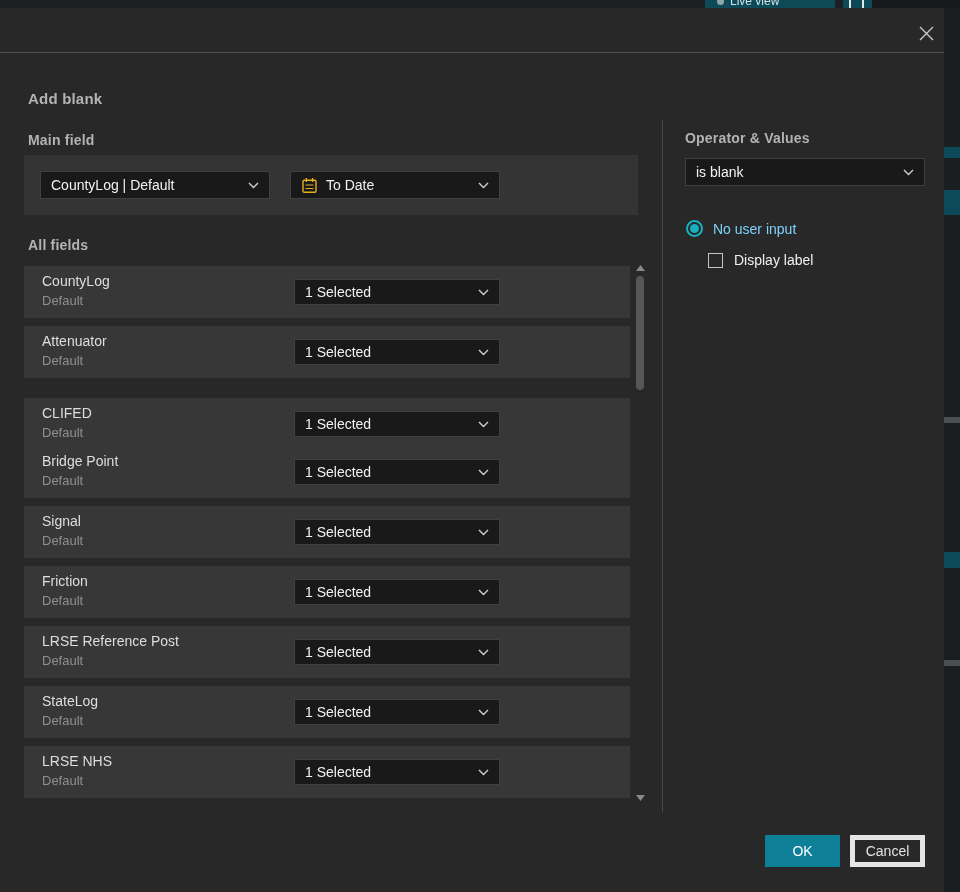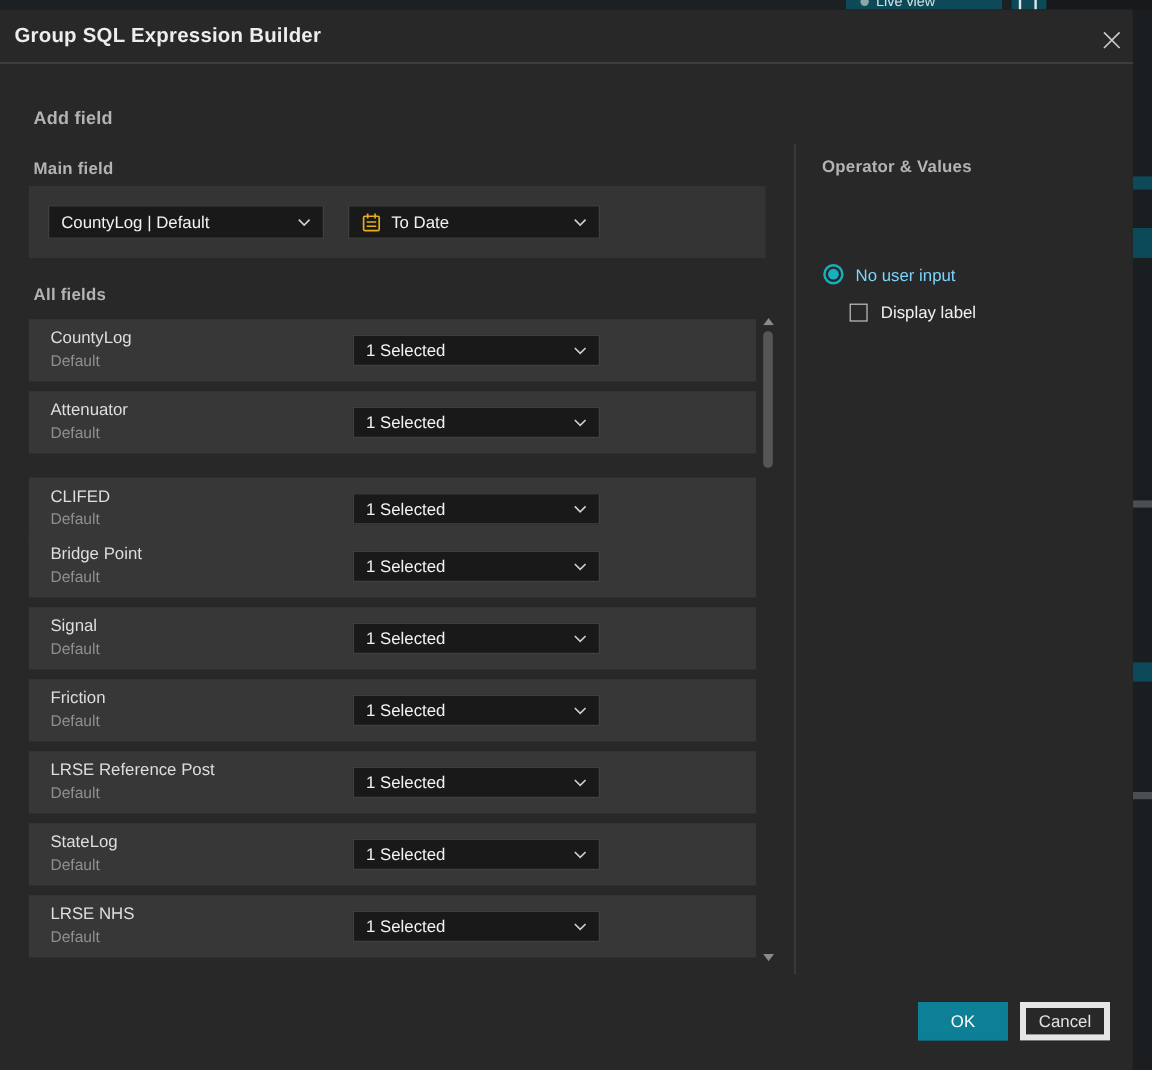--- a/index.html
+++ b/index.html
@@ -107,30 +107,29 @@
   <span class="rs-frag rs-teal" style="top:139px;height:11px;"></span>
   <span class="rs-frag rs-teal" style="top:182px;height:25px;"></span>
   <span class="rs-frag rs-teal" style="top:544px;height:16px;"></span>
   <span class="rs-frag rs-gray" style="top:409px;height:6px;"></span>
   <span class="rs-frag rs-gray" style="top:652px;height:6px;"></span>
 </div>
 
 <div class="dialog">
 
   <div class="titlebar">
-    <div class="title">Group SQL Expression Builder</div>
     <div class="close-btn">
       <svg width="17" height="17" viewBox="0 0 17 17">
         <path d="M2 2 L15 15 M15 2 L2 15" stroke="#c9c9c9" stroke-width="1.4" fill="none"></path>
       </svg>
     </div>
   </div>
   <div class="title-divider"></div>
 
-  <div class="heading h-addfields">Add field</div>
+  <div class="heading h-addfields">Add blank</div>
 
   <div class="heading h-mainfield">Main field</div>
   <div class="main-container"></div>
 
   <div class="select sel-mainfield">
     <span class="sel-text">CountyLog | Default</span>
     <span class="chev">
       <svg width="11" height="7" viewBox="0 0 11 7">
           <path d="M1 1 L5.5 5.5 L10 1" stroke="#cfcfcf" stroke-width="1.4" fill="none"></path>
         </svg>
@@ -281,20 +280,28 @@
   <div class="sb-arrow" style="top:786px;">
     <svg width="9" height="6" viewBox="0 0 9 6">
         <path d="M0 0 L9 0 L4.5 6 Z" fill="#8a8a8a"></path>
       </svg>
   </div>
 
   <div class="v-divider"></div>
 
   <div class="heading h-operator">Operator &amp; Values</div>
 
+  <div class="select sel-operator">
+    <span class="sel-text">is blank</span>
+    <span class="chev">
+      <svg width="11" height="7" viewBox="0 0 11 7">
+          <path d="M1 1 L5.5 5.5 L10 1" stroke="#cfcfcf" stroke-width="1.4" fill="none"></path>
+        </svg>
+    </span>
+  </div>
 
   <div class="radio-row">
     <span class="radio">
         <span class="r-dot"></span>
       </span>
     <span class="radio-label">No user input</span>
   </div>
 
   <div class="check-row">
     <span class="checkbox"></span>

